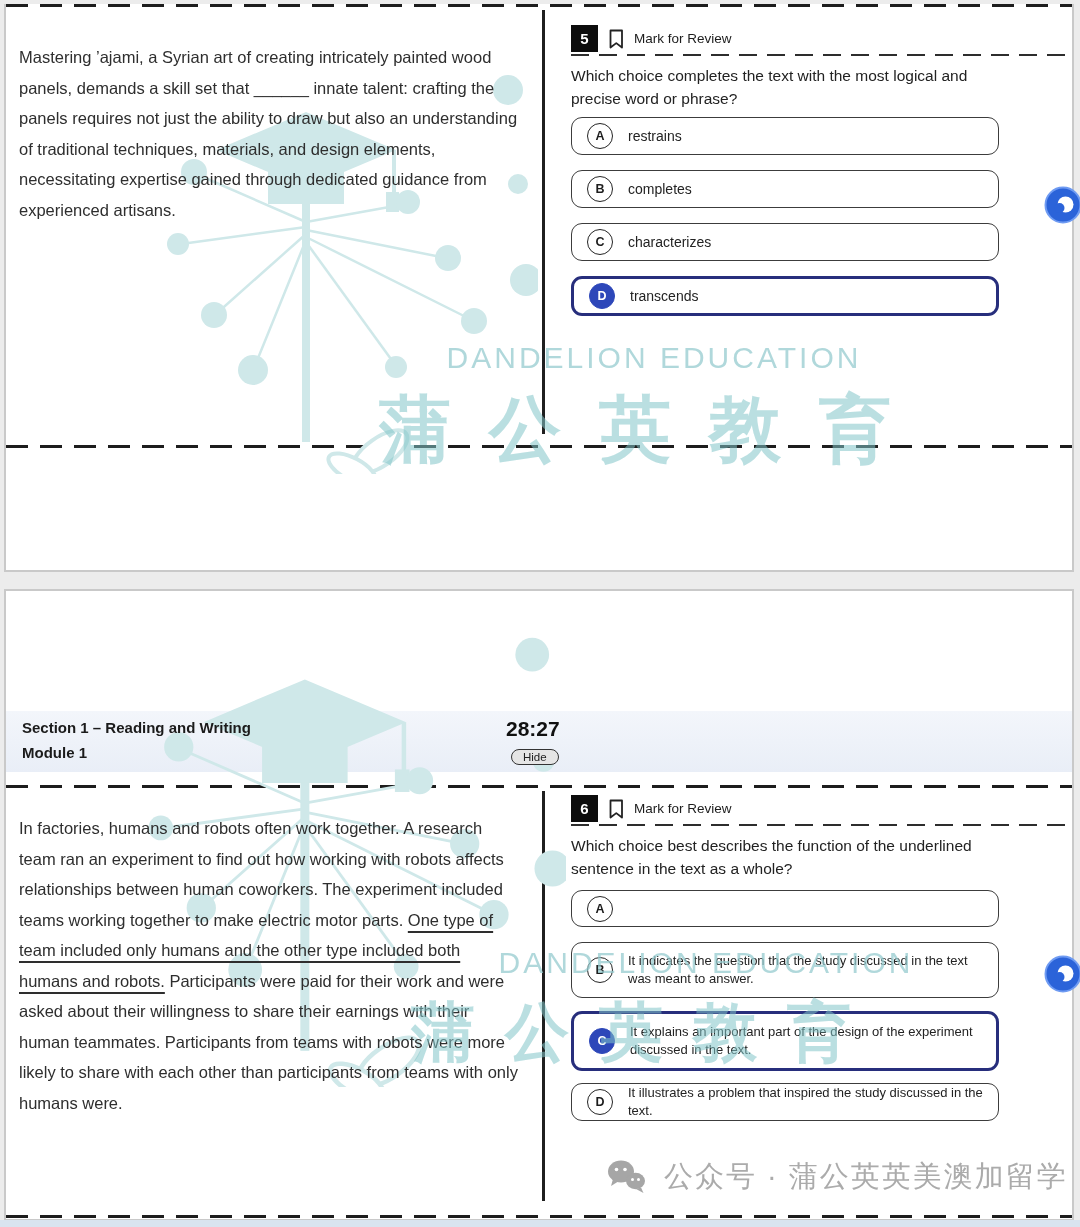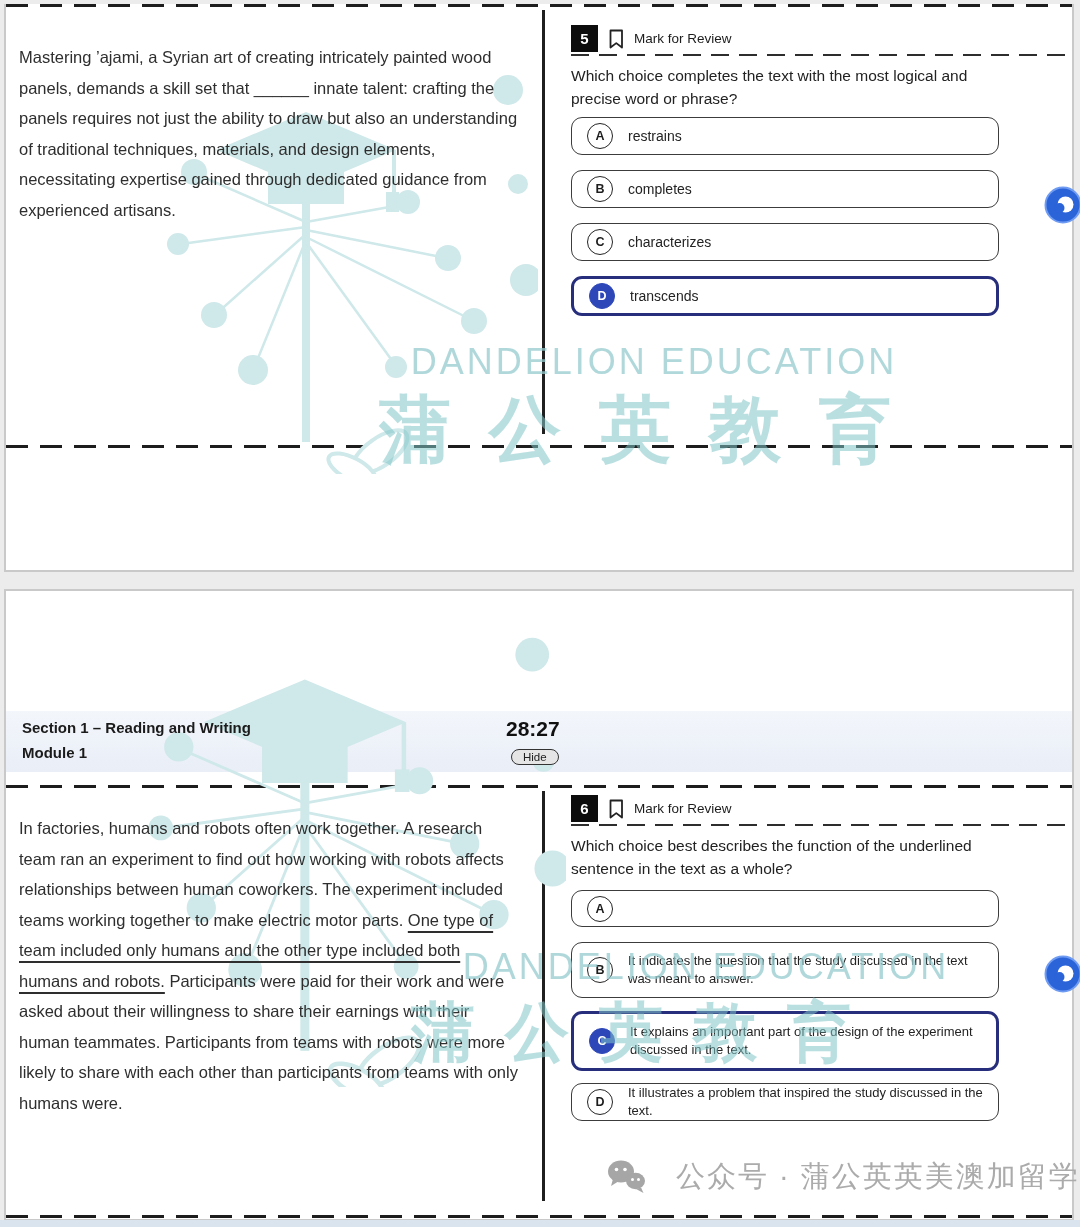--- a/index.html
+++ b/index.html
@@ -21,35 +21,35 @@
   .mark-label{font-size:13.5px;color:#1c1c1c;}
   .qtext{position:absolute;left:565px;width:432px;font-size:15.5px;line-height:23px;color:#222;z-index:3;}
 
   .option{position:absolute;left:565px;width:428px;border:1.6px solid #3c3c3c;border-radius:11px;background:#fff;display:flex;align-items:center;gap:15px;padding:0 15px;box-sizing:border-box;z-index:3;}
   .option .opt-letter{flex:0 0 auto;width:24px;height:24px;border:1.8px solid #242424;border-radius:50%;display:flex;align-items:center;justify-content:center;font-size:12.5px;font-weight:bold;color:#1d1d1d;}
   .option .opt-text{font-size:14px;color:#232323;line-height:18px;}
   .option.selected{border:3px solid #272e7c;}
   .option.selected .opt-letter{background:#2d47b9;border-color:#2d47b9;color:#fff;}
   .opt-q6 .opt-text{font-size:13px;line-height:18px;}
 
-  .wm-en{position:absolute;text-align:center;font-size:36px;letter-spacing:3px;color:rgba(150,203,207,0.75);z-index:5;white-space:nowrap;}
+  .wm-en{position:absolute;text-align:center;font-size:30px;letter-spacing:3px;color:rgba(150,203,207,0.75);z-index:5;white-space:nowrap;}
   .wm-zh{position:absolute;text-align:center;font-weight:bold;color:rgba(130,196,201,0.55);z-index:5;white-space:nowrap;}
   #wm-zh-1{font-size:72px;letter-spacing:38px;}
   #wm-zh-2{font-size:64px;letter-spacing:30px;}
   .logo{position:absolute;z-index:2;}
 
   #hdrbar{position:absolute;left:0;top:120px;width:100%;height:61px;background:linear-gradient(#f3f6fb,#e9eef7);z-index:1;}
   #section-line{position:absolute;left:16px;top:128px;font-size:15px;font-weight:bold;color:#1b1b1b;z-index:3;}
   #module-line{position:absolute;left:16px;top:153px;font-size:15px;font-weight:bold;color:#1b1b1b;z-index:3;}
   #timer{position:absolute;left:500px;top:126px;font-size:21px;font-weight:bold;color:#111;z-index:3;}
   #hide-btn{position:absolute;left:505px;top:158px;border:1.6px solid #333;border-radius:10px;font-size:11.5px;color:#222;padding:1px 11px;background:#e5e5e5;z-index:3;}
 
   .float-btn{position:absolute;left:1044px;width:38px;height:38px;z-index:8;}
 
-  #footer-wm{position:absolute;left:600px;top:566px;display:flex;align-items:center;gap:28px;z-index:6;}
+  #footer-wm{position:absolute;left:600px;top:566px;display:flex;align-items:center;gap:16px;z-index:6;}
   #footer-wm .txt{font-size:29px;color:#ababab;letter-spacing:2px;white-space:nowrap;}
   #bottom-strip{position:absolute;left:0;top:1220px;width:1080px;height:7px;background:#d9e4ef;}
 </style>
 </head>
 <body>
 
 <svg width="0" height="0" style="position:absolute">
   <defs>
     <g id="bookmark">
       <path d="M2.5 1.5 h11.5 v17 l-5.75 -4.4 -5.75 4.4 z" fill="none" stroke="#222" stroke-width="1.8" stroke-linejoin="round"></path>

